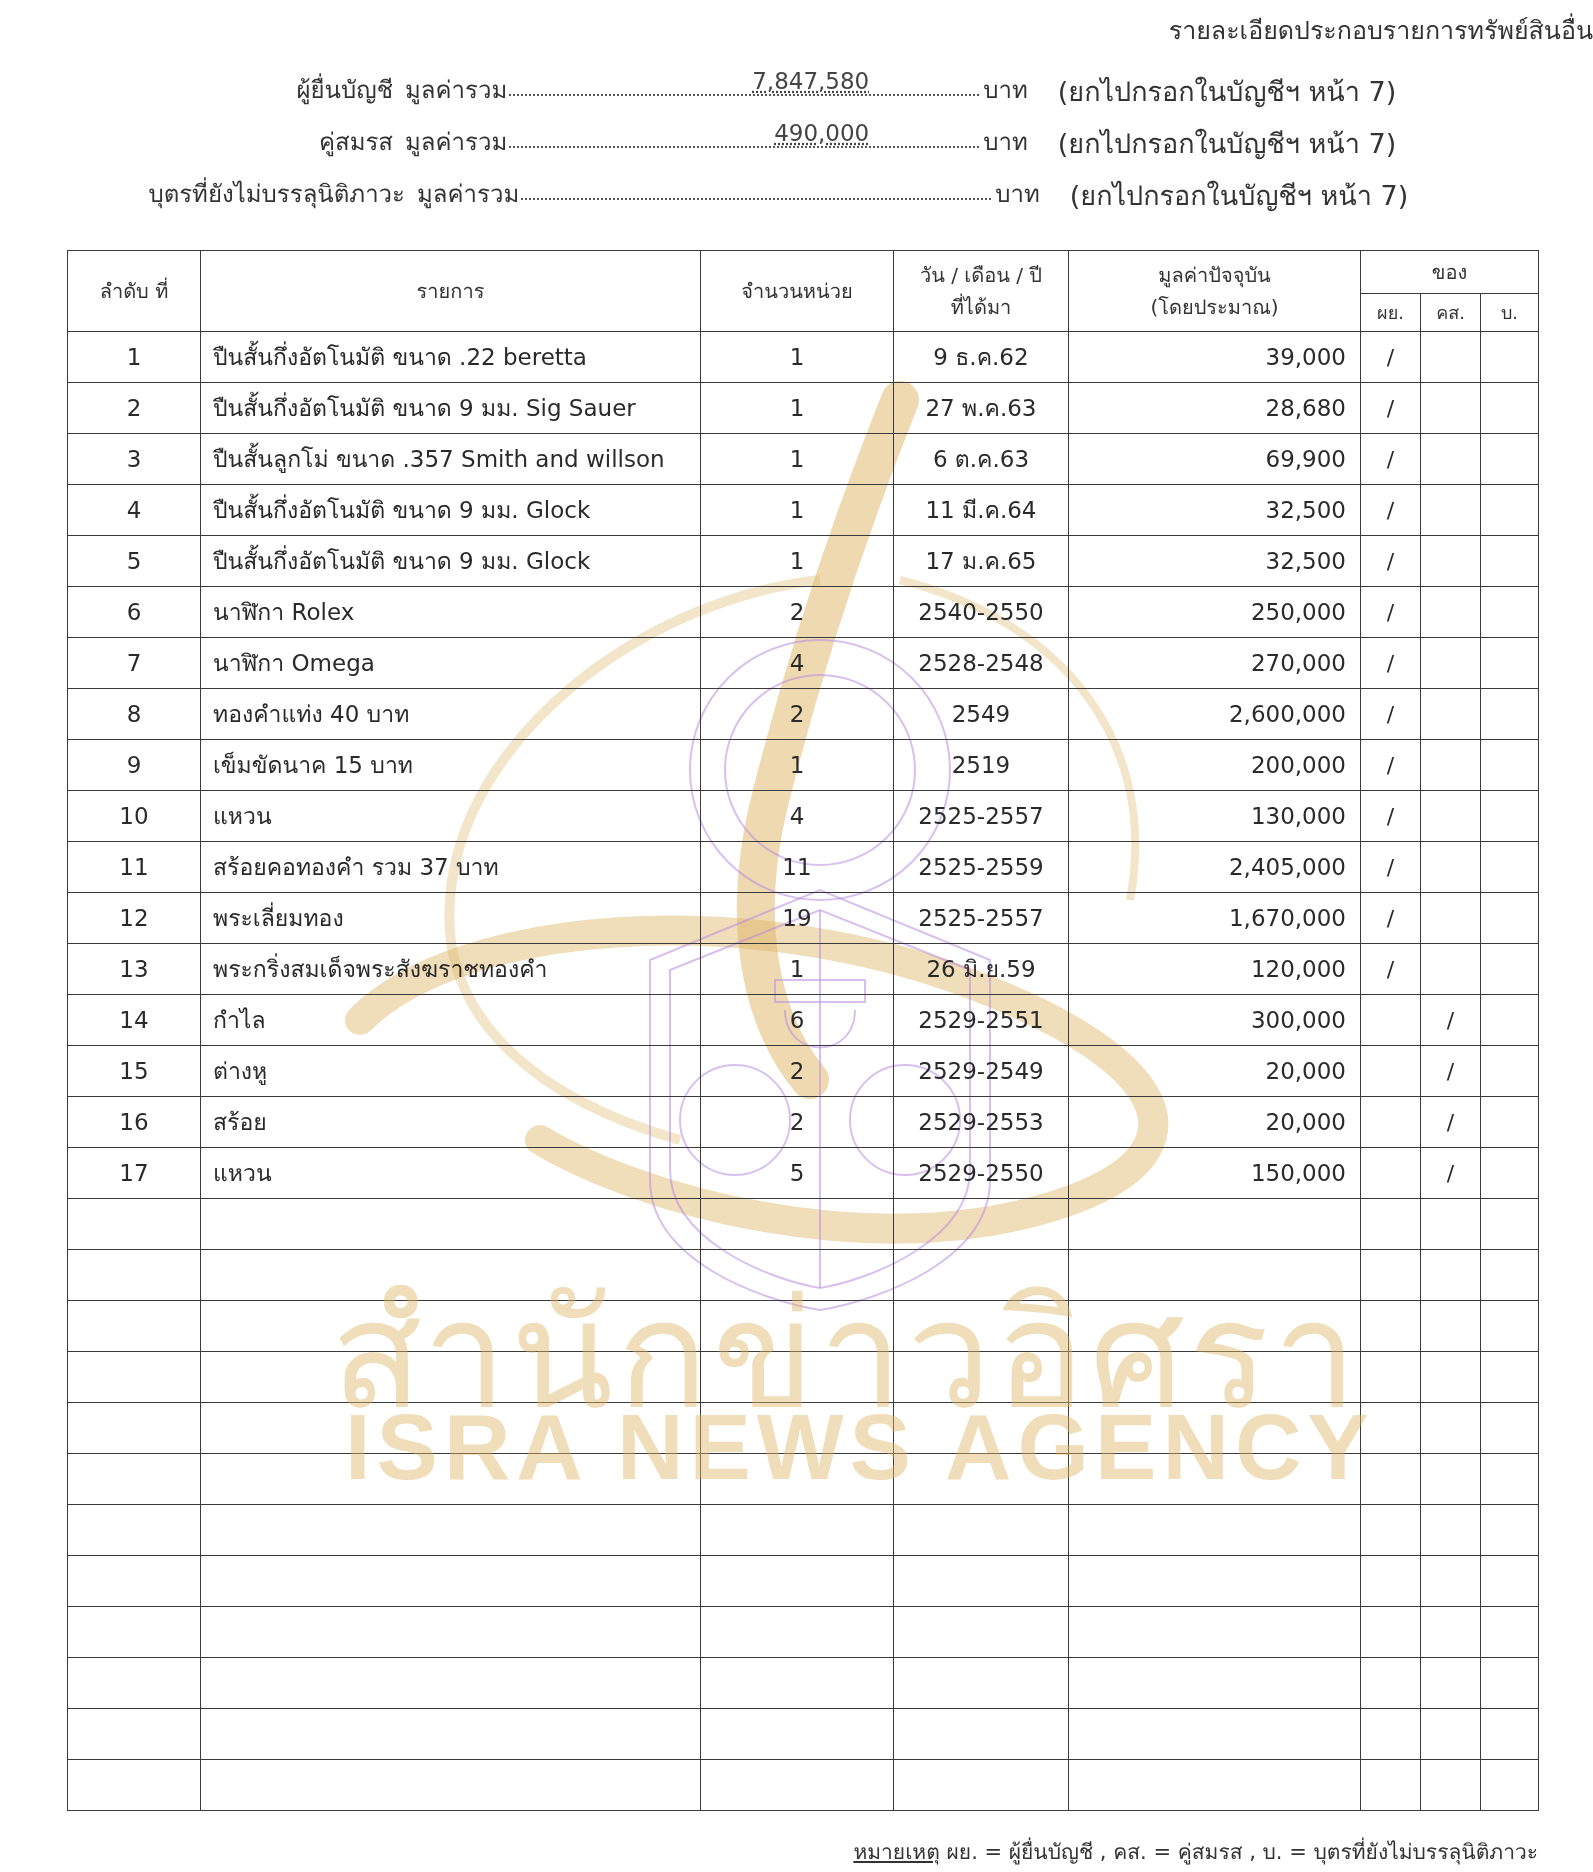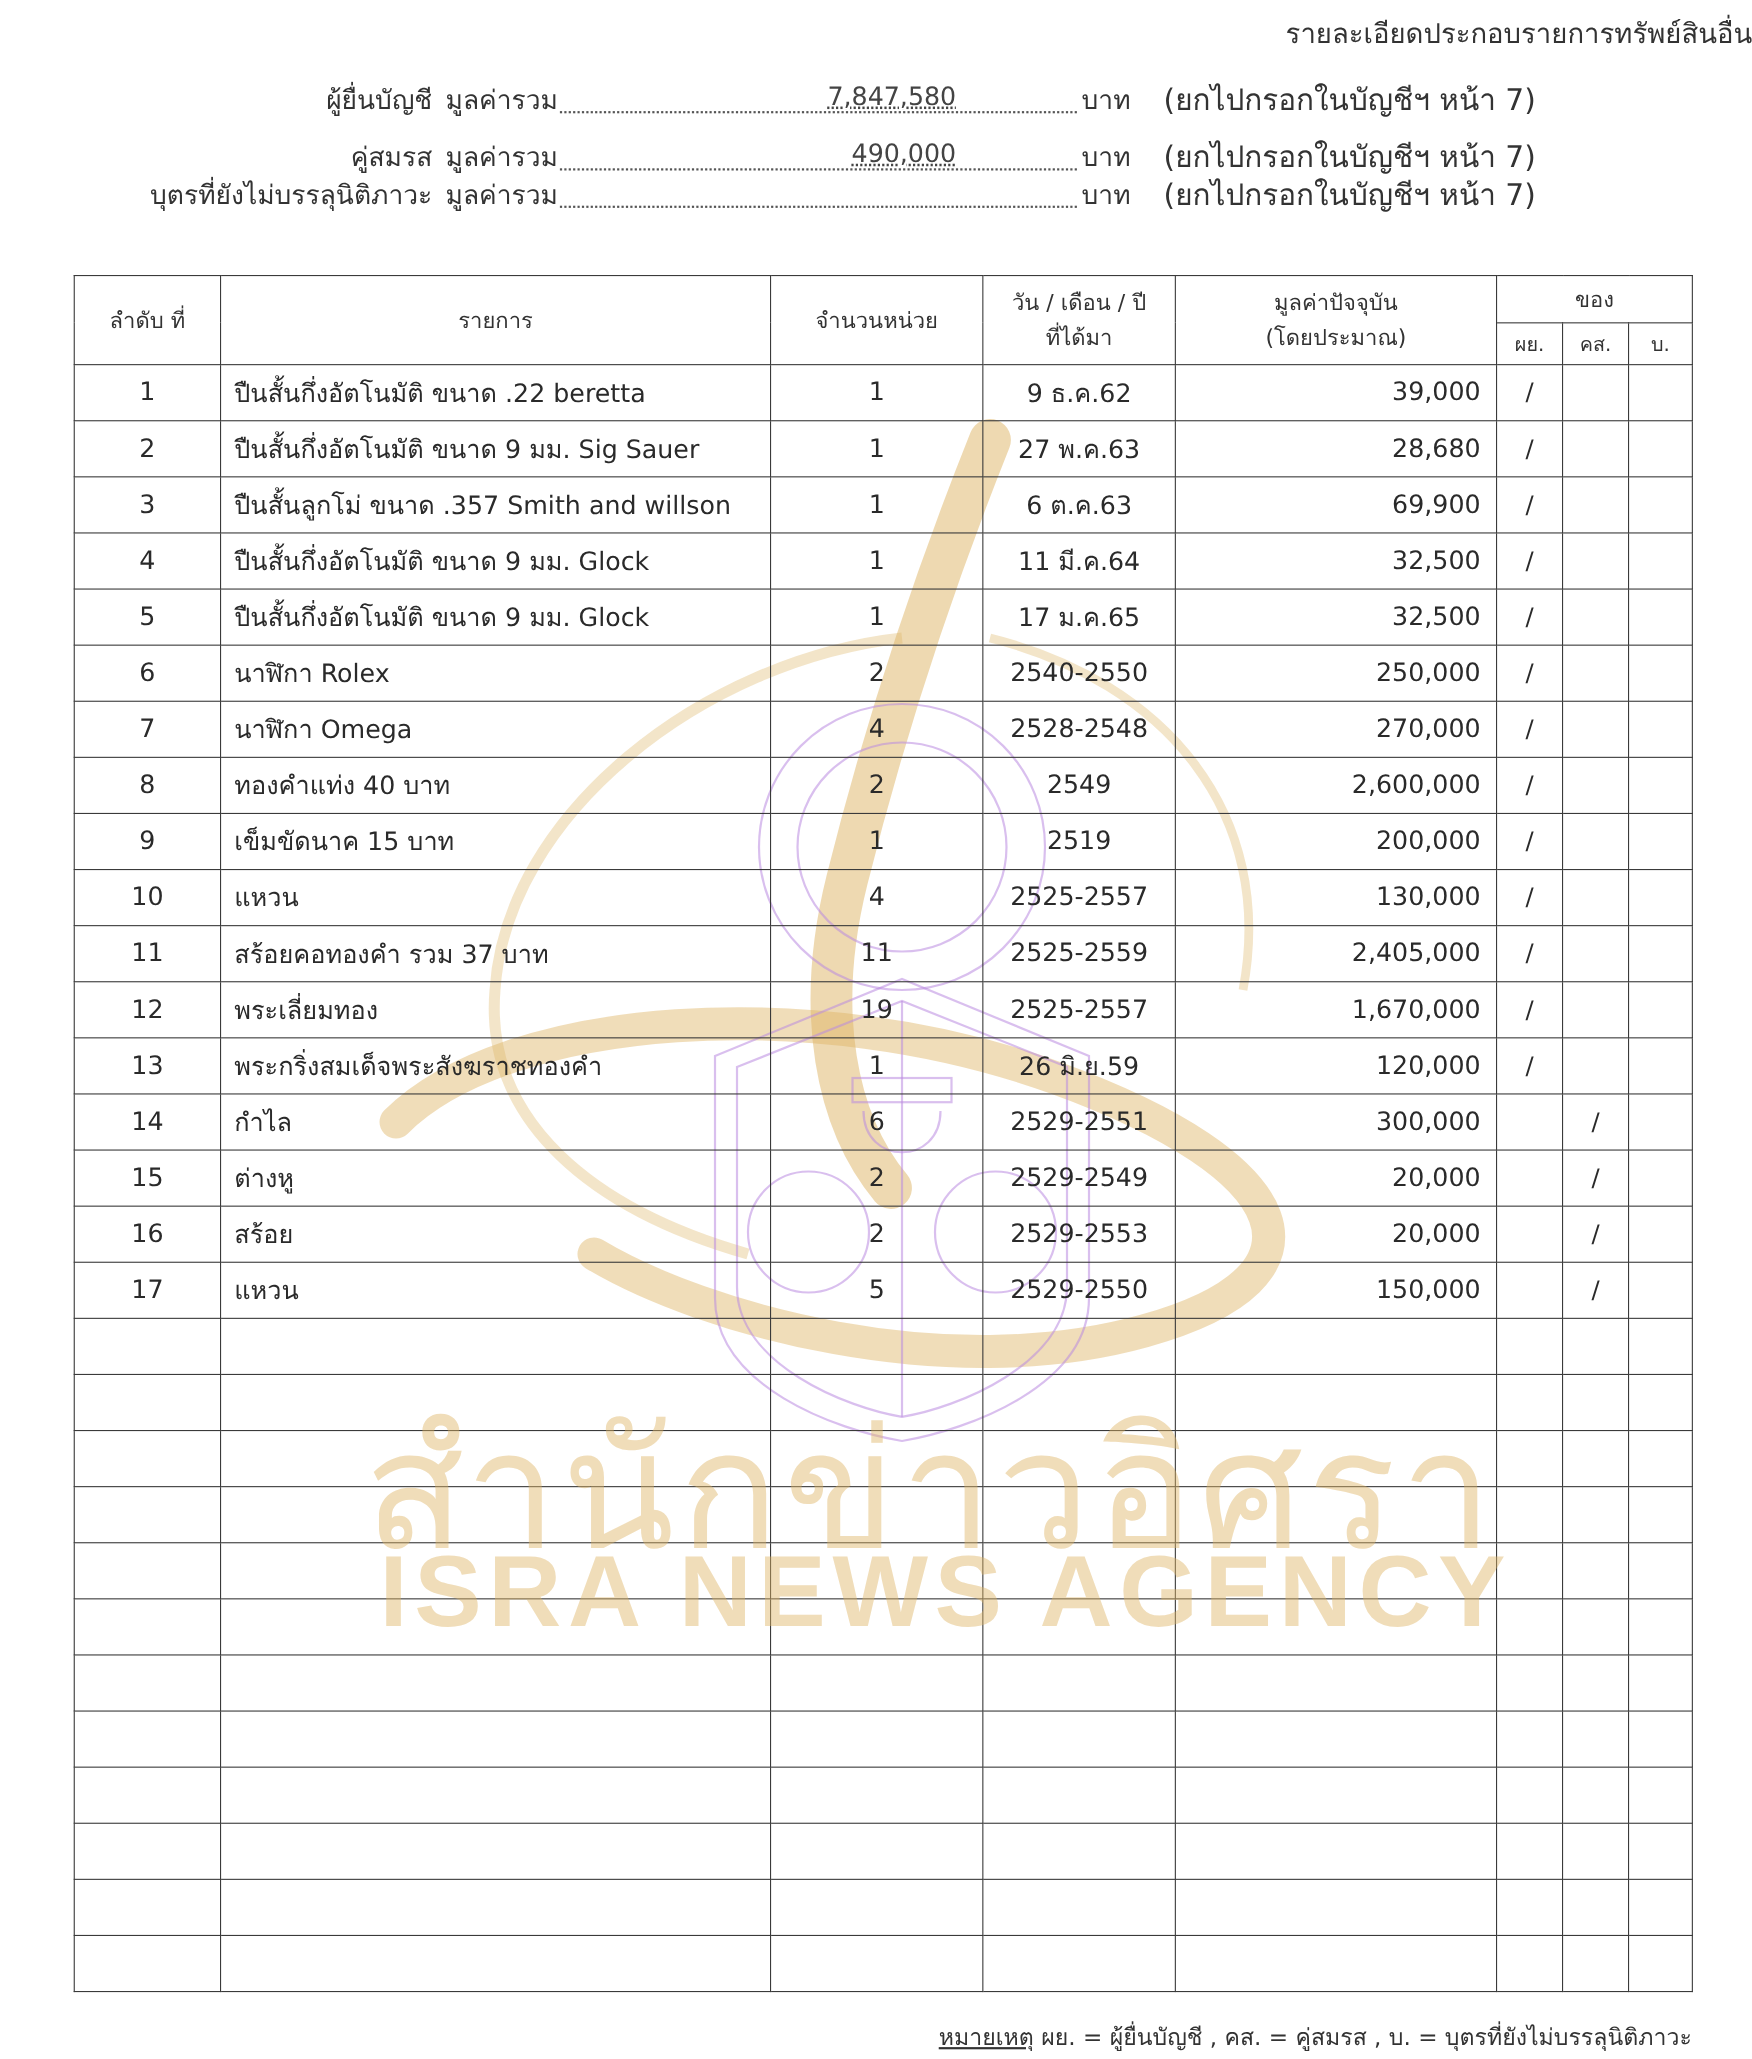--- a/index.html
+++ b/index.html
@@ -5,21 +5,21 @@
   html, body { margin: 0; padding: 0; background: #ffffff; }
   body {
     width: 1593px; height: 1872px; position: relative; overflow: hidden;
     font-family: "DejaVu Sans", "Liberation Sans", sans-serif; color: #2a2a2a;
   }
   .title {
     position: absolute; top: 10px; left: 0; width: 1593px; text-align: right;
     font-size: 25px; color: #333;
   }
   .sumline {
-    position: absolute; height: 40px; font-size: 24px; color: #333; display: flex; align-items: center;
+    position: absolute; height: 40px; font-size: 24px; color: #333; display: flex; align-items: flex-start;
     white-space: nowrap;
   }
   .sumline .lbl { text-align: right; width: 393px; }
   .sumline .lbl2 { margin-left: 12px; }
   .sumline .dots {
     width: 470px; border-bottom: 2px dotted #555; margin: 0 2px; position: relative; height: 24px;
   }
   .sumline .val {
     position: absolute; right: 110px; bottom: 0px; font-size: 23px; color: #444; text-decoration: underline dotted;
   }
@@ -79,21 +79,21 @@
 </div>
 <div class="sumline" style="top:122px; left:0px;">
   <span class="lbl">คู่สมรส</span>
   <span class="lbl2">มูลค่ารวม</span>
   <span class="dots">
       <span class="val">490,000</span>
     </span>
   <span class="unit">บาท</span>
   <span class="note">(ยกไปกรอกในบัญชีฯ หน้า 7)</span>
 </div>
-<div class="sumline" style="top:156px; left:0px;">
+<div class="sumline" style="top:174px; left:0px;padding-left:12px;">
   <span class="lbl">บุตรที่ยังไม่บรรลุนิติภาวะ</span>
   <span class="lbl2">มูลค่ารวม</span>
   <span class="dots">
       <span class="val"></span>
     </span>
   <span class="unit">บาท</span>
   <span class="note">(ยกไปกรอกในบัญชีฯ หน้า 7)</span>
 </div>
 
 <svg class="wm-swoosh" viewBox="0 0 940 880">

